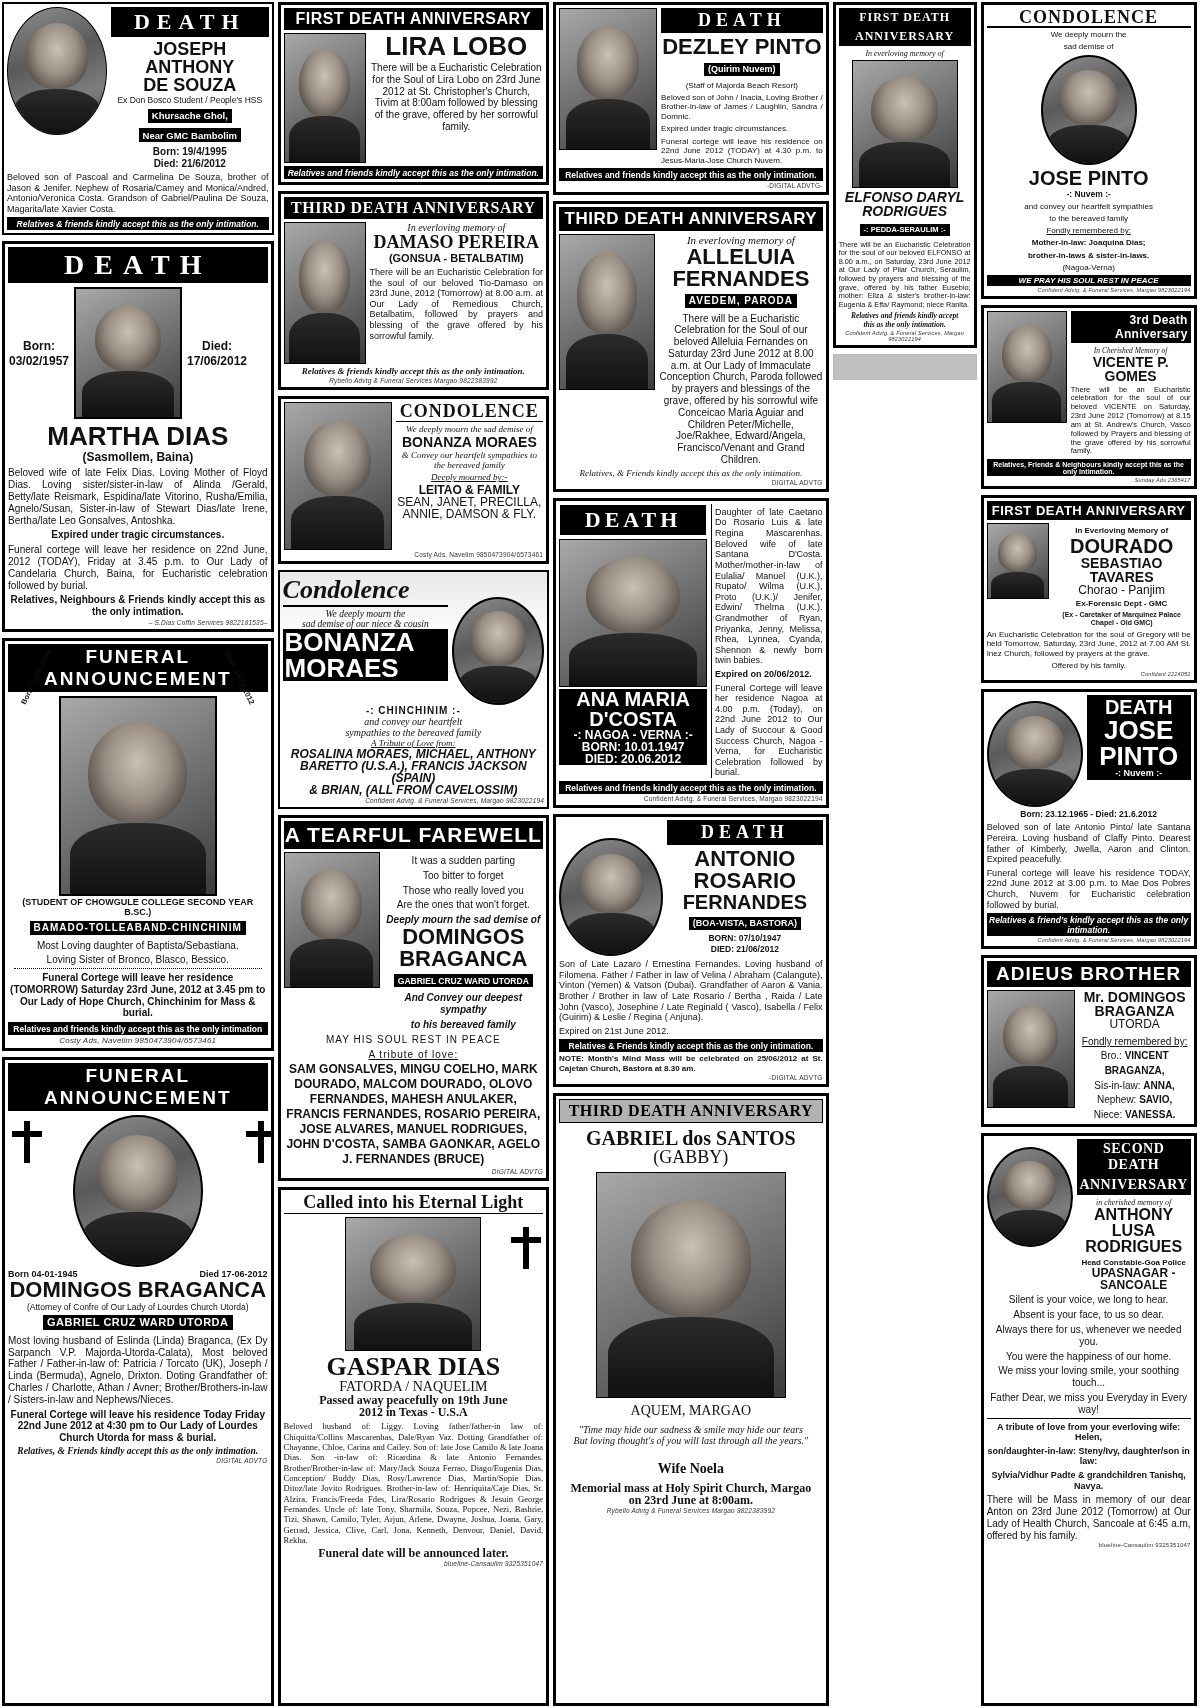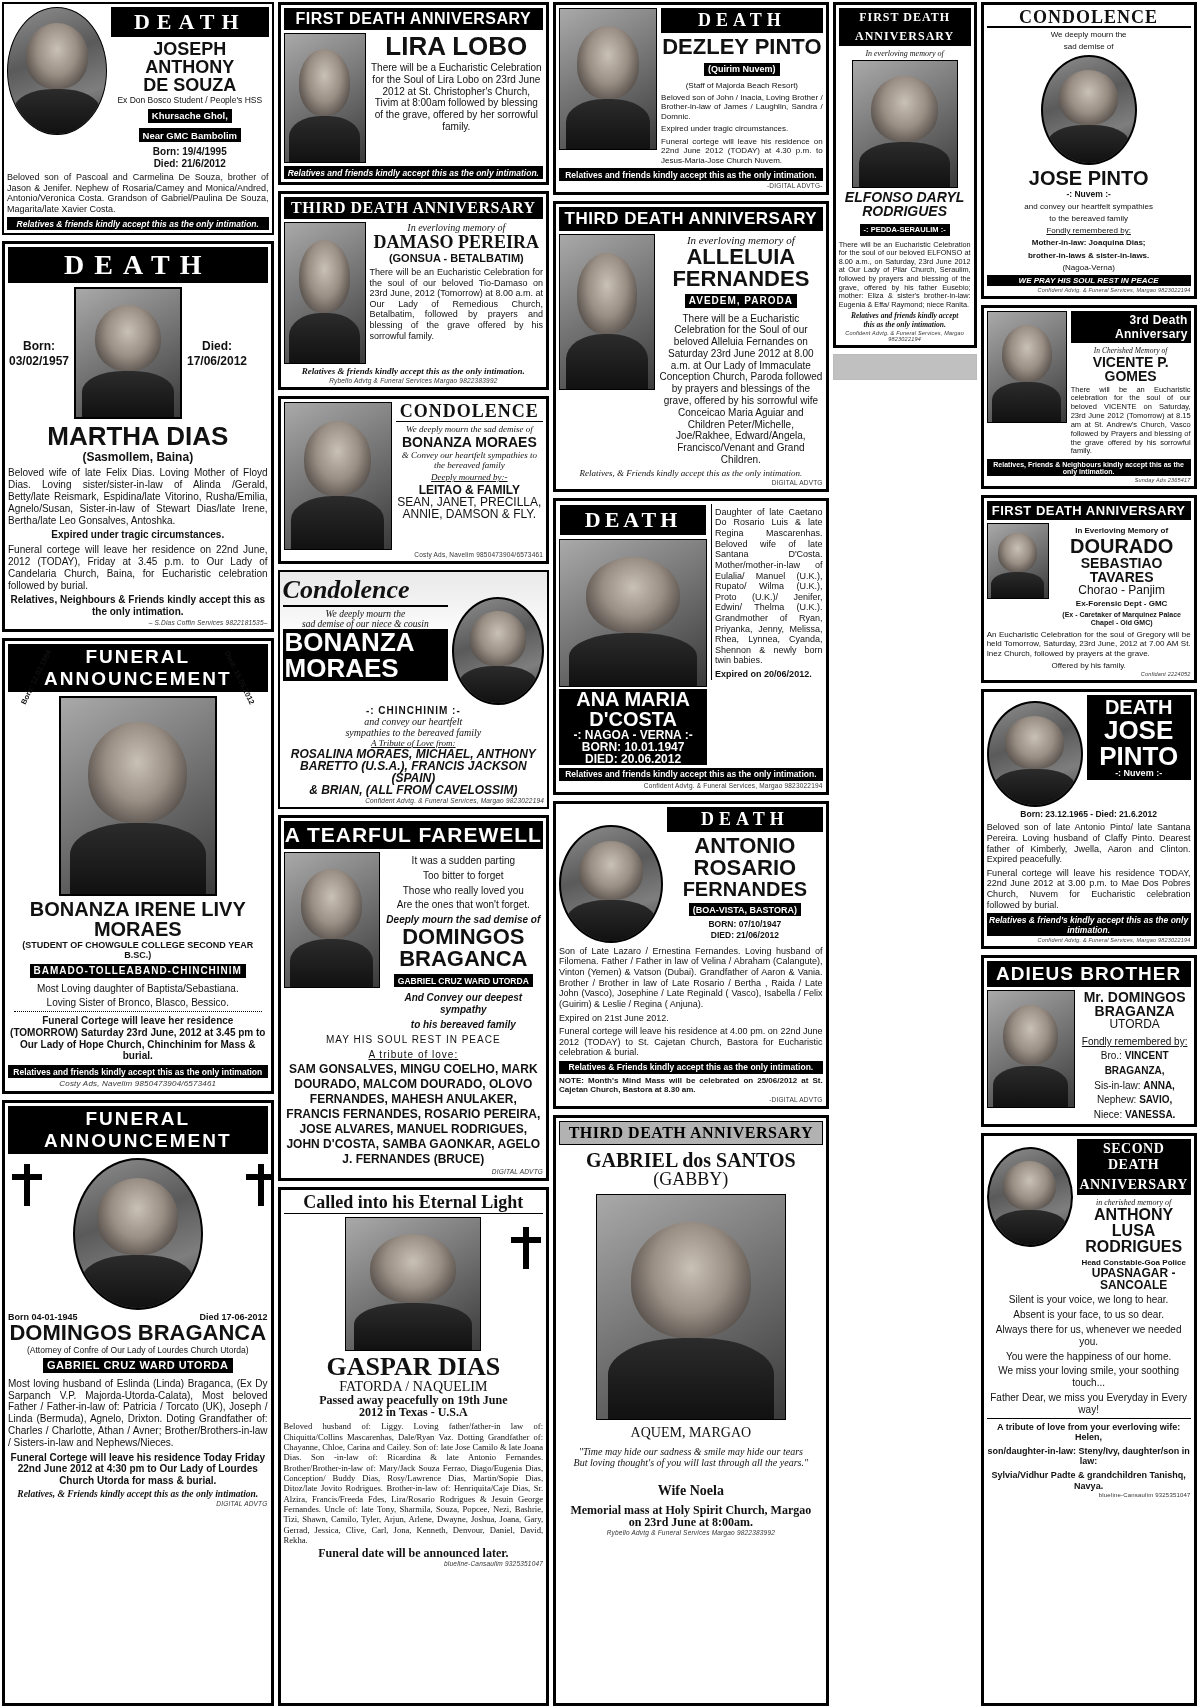--- a/index.html
+++ b/index.html
@@ -175,21 +175,20 @@
       <div class="banner sans med" style="font-size:19px">FUNERAL ANNOUNCEMENT</div>
       <div class="row" style="justify-content:center;align-items:flex-start;margin-top:4px">
         <div style="width:40px;height:150px;position:relative">
           <div class="rot-l" style="position:absolute;left:4px;top:6px">Born: 12.03.1994</div>
         </div>
         <div class="photo grey2" style="width:158px;height:200px;border:2px solid #000"></div>
         <div style="width:40px;height:150px;position:relative">
           <div class="rot-r" style="position:absolute;right:4px;top:6px">Died: 15.06.2012</div>
         </div>
       </div>
-      <div class="name n20" style="margin-top:3px">BONANZA IRENE LIVY MORAES</div>
       <div class="sub" style="font-size:9px">(STUDENT OF CHOWGULE COLLEGE SECOND YEAR B.SC.)</div>
       <div class="bbwrap"><span class="blackbar" style="letter-spacing:1px">BAMADO-TOLLEABAND-CHINCHINIM</span></div>
       <div class="body lg ctr">Most Loving daughter of Baptista/Sebastiana.</div>
       <div class="body lg ctr">Loving Sister of Bronco, Blasco, Bessico.</div>
       <div class="hr-dot"></div>
       <div class="body lg ctr" style="font-weight:bold">Funeral Cortege will leave her residence (TOMORROW) Saturday 23rd June, 2012 at 3.45 pm to Our Lady of Hope Church, Chinchinim for Mass &amp; burial.</div>
       <div class="strip nonital">Relatives and friends kindly accept this as the only intimation</div>
       <div class="credit ctr" style="font-style:italic;font-size:8px">Costy Ads, Navelim 9850473904/6573461</div>
     </div>
 
@@ -361,20 +360,21 @@
           <div class="photo grey2" style="width:100%;height:148px;border:1px solid #000;margin-top:2px"></div>
           <div class="name n20 wht" style="background:#000;margin-top:2px">ANA MARIA</div>
           <div class="name n20 wht" style="background:#000">D'COSTA</div>
           <div class="name n12 wht" style="background:#000">-: NAGOA - VERNA :-</div>
           <div class="name n12 wht" style="background:#000">BORN: 10.01.1947</div>
           <div class="name n12 wht" style="background:#000">DIED: 20.06.2012</div>
         </div>
         <div class="flex1" style="border-left:1px solid #000;padding-left:3px">
           <div class="body">Daughter of late Caetano Do Rosario Luis &amp; late Regina Mascarenhas. Beloved wife of late Santana D'Costa. Mother/mother-in-law of Eulalia/ Manuel (U.K.), Rupato/ Wilma (U.K.), Proto (U.K.)/ Jenifer, Edwin/ Thelma (U.K.). Grandmother of Ryan, Priyanka, Jenny, Melissa, Rhea, Lynnea, Cyanda, Shennon &amp; newly born twin babies.</div>
           <div class="body" style="font-weight:bold">Expired on 20/06/2012.</div>
+          <div class="body">Funeral Cortege will leave her residence Nagoa at 4.00 p.m. (Today), on 22nd June 2012 to Our Lady of Succour &amp; Good Success Church, Nagoa - Verna, for Eucharistic Celebration followed by burial.</div>
         </div>
       </div>
       <div class="strip nonital">Relatives and friends kindly accept this as the only intimation.</div>
       <div class="credit" style="font-style:normal">Confident Advtg. &amp; Funeral Services, Margao 9823022194</div>
     </div>
 
     <div class="ad" style="border-width:3px">
       <div class="row">
         <div class="photo circ" style="width:104px;height:118px;border:2px solid #000;flex:none;margin-top:18px"></div>
         <div class="flex1">
@@ -382,21 +382,20 @@
           <div class="name n22">ANTONIO</div>
           <div class="name n22">ROSARIO</div>
           <div class="name n20">FERNANDES</div>
           <div class="bbwrap"><span class="blackbar" style="font-size:9px">(BOA-VISTA, BASTORA)</span></div>
           <div class="sub sm">BORN: 07/10/1947</div>
           <div class="sub sm">DIED: 21/06/2012</div>
         </div>
       </div>
       <div class="body">Son of Late Lazaro / Ernestina Fernandes. Loving husband of Filomena. Father / Father in law of Velina / Abraham (Calangute), Vinton (Yemen) &amp; Vatson (Dubai). Grandfather of Aaron &amp; Vania. Brother / Brother in law of Late Rosario / Bertha , Raida / Late John (Vasco), Josephine / Late Reginald ( Vasco), Isabella / Felix (Guirim) &amp; Leslie / Regina ( Anjuna).</div>
       <div class="body">Expired on 21st June 2012.</div>
-      <div class="body">Funeral cortege will leave his residence at 4.00 pm. on 22nd June 2012 (TODAY) to St. Cajetan Church, Bastora for Eucharistic celebration &amp; burial.</div>
       <div class="strip nonital">Relatives &amp; Friends kindly accept this as the only intimation.</div>
       <div class="body sm" style="margin-top:2px;font-weight:bold">NOTE: Month's Mind Mass will be celebrated on 25/06/2012 at St. Cajetan Church, Bastora at 8.30 am.</div>
       <div class="credit" style="font-style:normal">-DIGITAL ADVTG</div>
     </div>
 
     <div class="ad" style="border-width:3px;flex:1">
       <div class="banner grey med" style="font-size:16px;letter-spacing:0.5px;font-family:'Liberation Serif',serif;background:#b2b2b2;color:#000;border:1px solid #000">THIRD DEATH ANNIVERSARY</div>
       <div class="name serif n20" style="margin-top:5px">GABRIEL dos SANTOS</div>
       <div class="name serif n18" style="font-weight:normal">(GABBY)</div>
       <div class="photo grey2" style="width:190px;height:226px;margin:6px auto 0;border:1px solid #000"></div>
@@ -547,17 +546,18 @@
         <div class="body lg ctr">Silent is your voice, we long to hear.</div>
         <div class="body lg ctr">Absent is your face, to us so dear.</div>
         <div class="body lg ctr">Always there for us, whenever we needed you.</div>
         <div class="body lg ctr">You were the happiness of our home.</div>
         <div class="body lg ctr">We miss your loving smile, your soothing touch...</div>
         <div class="body lg ctr">Father Dear, we miss you Everyday in Every way!</div>
         <div class="hr-sl"></div>
         <div class="body ctr" style="font-weight:bold">A tribute of love from your everloving wife: Helen,</div>
         <div class="body ctr" style="font-weight:bold">son/daughter-in-law: Steny/Ivy, daughter/son in law:</div>
         <div class="body ctr" style="font-weight:bold">Sylvia/Vidhur Padte &amp; grandchildren Tanishq, Navya.</div>
+        <div class="body lg" style="margin-top:3px">There will be Mass in memory of our dear Anton on 23rd June 2012 (Tomorrow) at Our Lady of Health Church, Sancoale at 6:45 a.m, offered by his family.</div>
         <div class="credit" style="font-style:normal;font-size:6px">blueline-Cansaulim 9325351047</div>
       </div>
     </div>
   </div>
 </div>
 
 </body></html>

